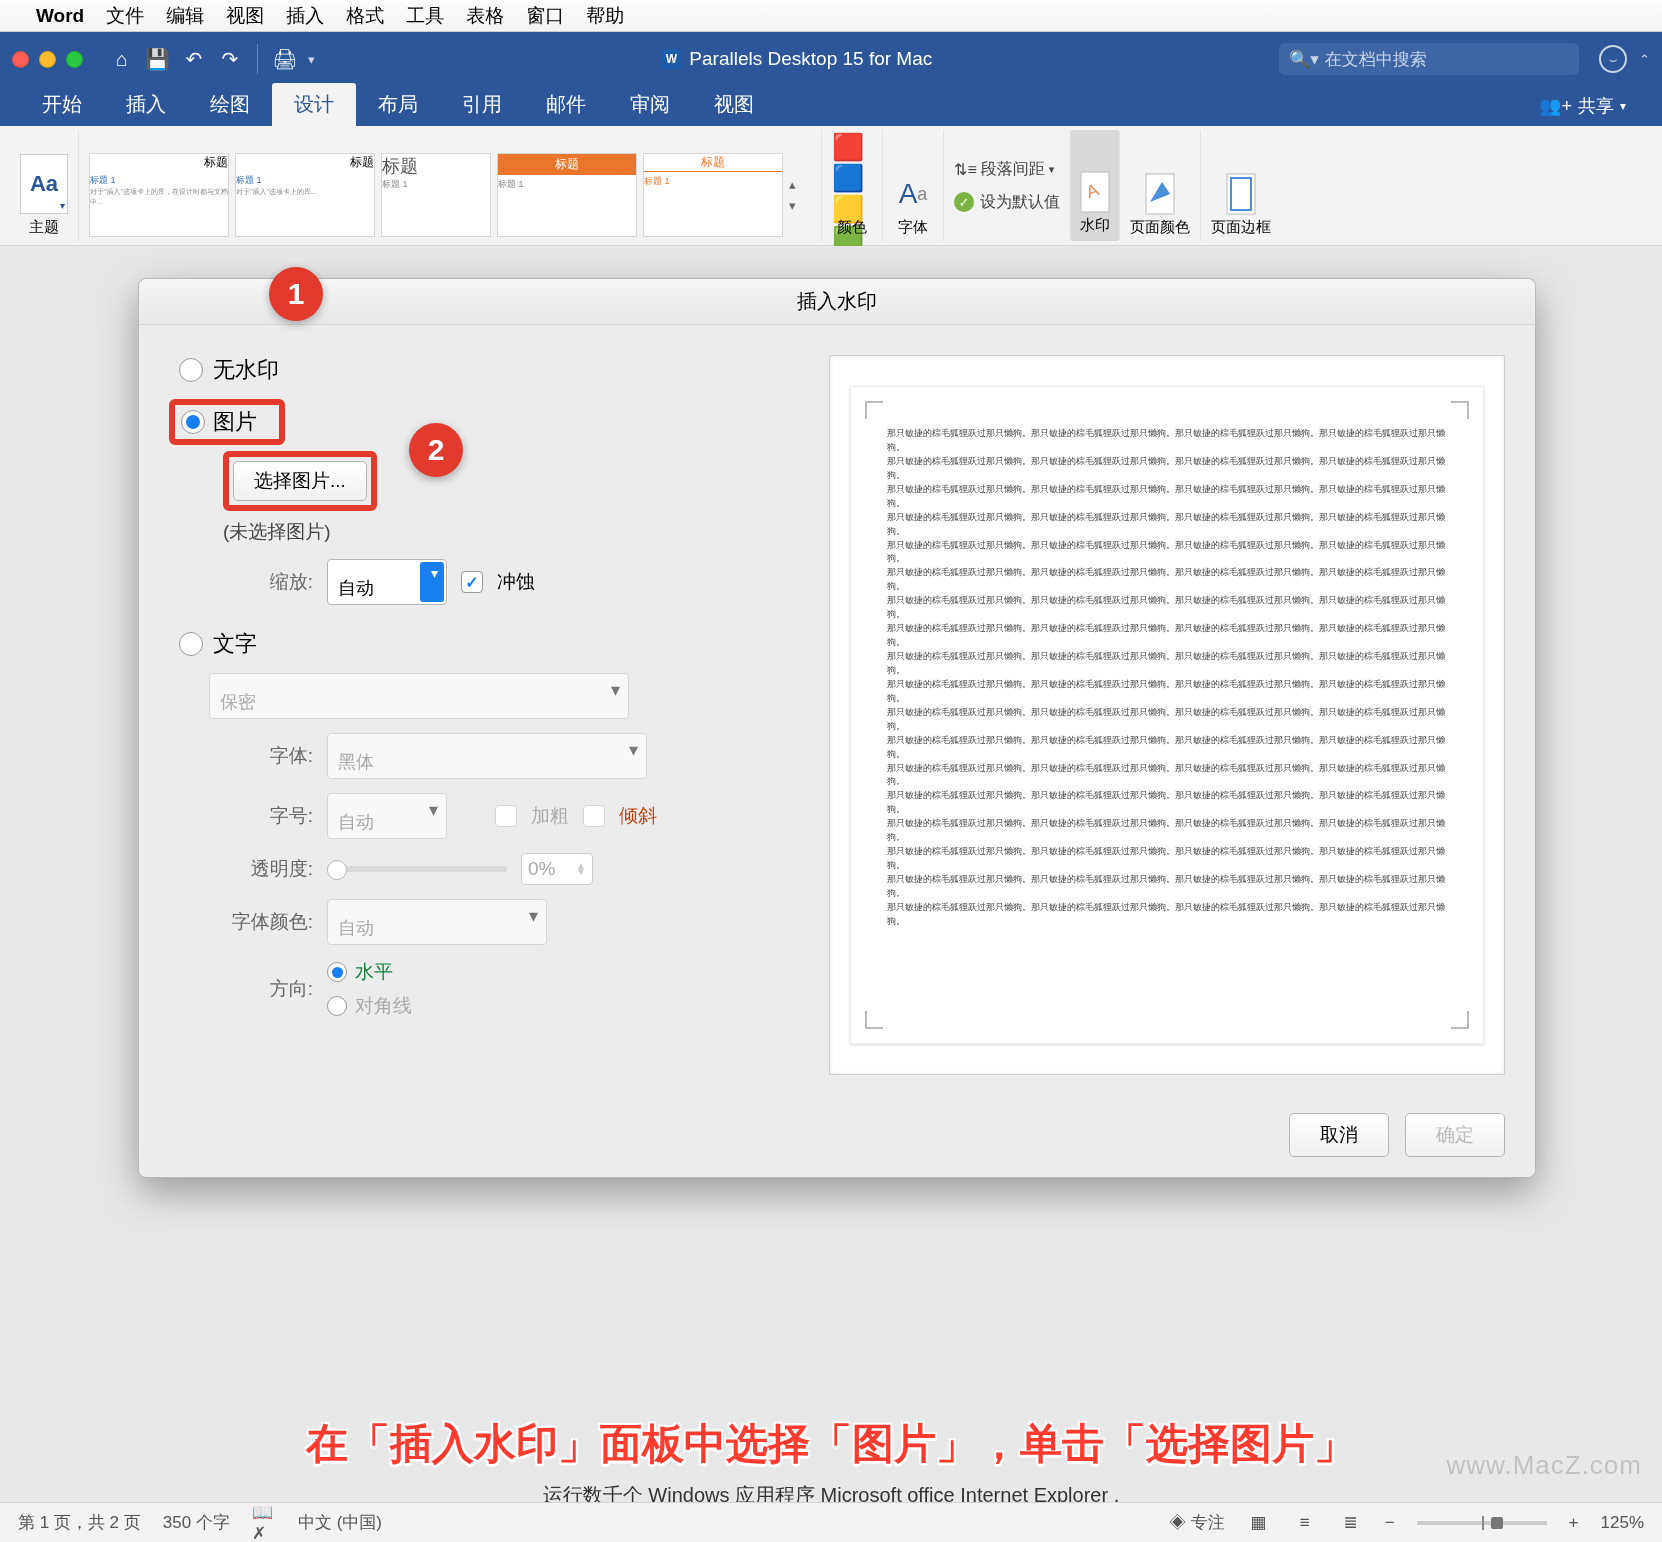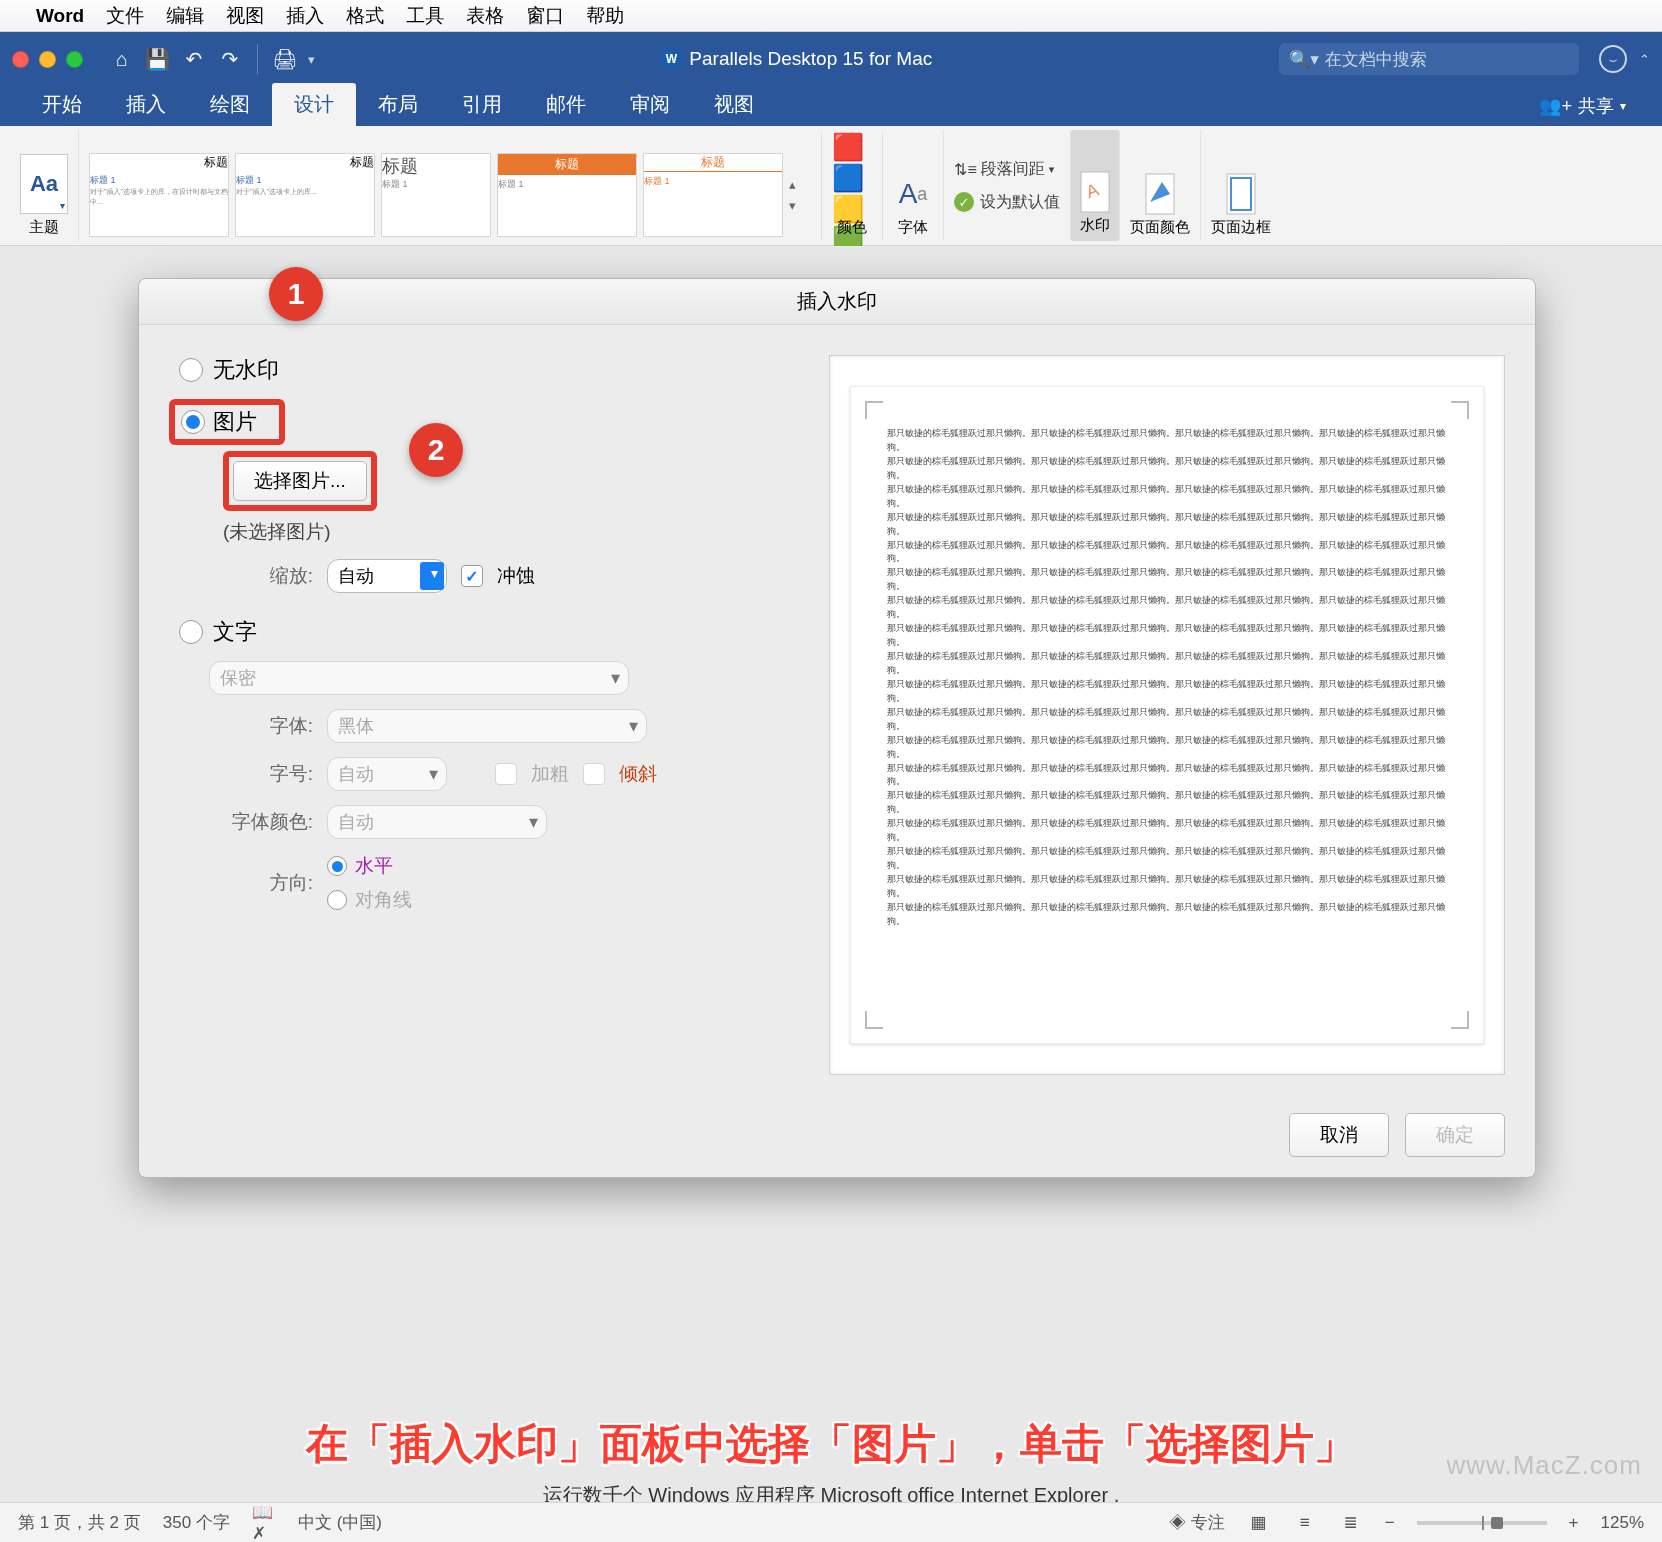--- a/index.html
+++ b/index.html
@@ -60,21 +60,21 @@
 .radio { width:24px;height:24px;border:1px solid #999;border-radius:50%;background:#fff;display:inline-flex;align-items:center;justify-content:center;}
 .radio.checked::after{content:'';width:14px;height:14px;background:#1a7ff0;border-radius:50%;}
 .radio.sm{width:20px;height:20px;}
 .radio.sm.checked::after{width:11px;height:11px;}
 .red-box { border: 6px solid #e23b2e; border-radius: 6px; padding: 2px 22px 2px 6px; display:inline-flex;align-items:center;gap:8px;position:relative;}
 .red-badge { position:absolute; width:54px;height:54px;border-radius:50%;background:#e23b2e;color:#fff;display:flex;align-items:center;justify-content:center;font-size:30px;font-weight:600;box-shadow:0 3px 8px rgba(0,0,0,.3);}
 .btn { background:linear-gradient(#fff,#f0f0f0); border:1px solid #b8b8b8; border-radius:5px; padding: 6px 20px; font-size:19px; cursor:pointer;}
 .hint { color:#444; font-size:19px; margin:8px 0 14px 64px;}
 .sub-indent { margin-left: 70px; display:flex; align-items:center; gap:14px; font-size:19px; margin-bottom:14px;}
 .sub-indent .flabel{ color:#666; width:84px; text-align:right;}
-.select { background:#fff;border:1px solid #b8b8b8;border-radius:12px;padding:4px 28px 4px 10px;font-size:18px;position:relative;min-width:120px;display:inline-block;}
+.select { background:#fff;border:1px solid #b8b8b8;border-radius:4px;padding:16px 28px 4px 10px;font-size:18px;position:relative;min-width:120px;display:inline-block;}
 .select.blue-arrow::after{content:'';position:absolute;right:2px;top:2px;bottom:2px;width:24px;background:#1a7ff0;border-radius:3px;}
 .select.blue-arrow::before{content:'▾';position:absolute;right:8px;top:5px;color:#fff;z-index:1;font-size:14px;}
 .select.grey::after{content:'▾';position:absolute;right:8px;top:5px;color:#777;}
 .select.disabled{color:#aaa;border-color:#d6d6d6;background:#f8f8f8;}
 .cbox{width:22px;height:22px;border:1px solid #999;border-radius:4px;background:#fff;display:inline-flex;align-items:center;justify-content:center;color:#1a7ff0;font-size:16px;font-weight:700;}
 .cbox.checked::after{content:'✓';}
 .cbox.disabled{border-color:#d6d6d6;}
 .slider{flex:1;max-width:180px;height:6px;background:#d8d8d8;border-radius:3px;position:relative;}
 .slider::after{content:'';position:absolute;left:0;top:-6px;width:18px;height:18px;background:#fff;border:1px solid #bbb;border-radius:50%;}
 .pct-box{width:72px;border:1px solid #ccc;background:#fff;border-radius:4px;padding:4px 6px;display:flex;justify-content:space-between;align-items:center;color:#aaa;}
@@ -308,30 +308,38 @@
       <div class="sub-indent">
         <span class="flabel">字号:</span>
         <span class="select grey disabled" style="min-width:120px">自动</span>
         <span style="width:20px"></span>
         <span class="cbox disabled"></span>
         <span style="color:#aaa">加粗</span>
         <span class="cbox disabled"></span>
         <span style="color:#c2410c">倾斜</span>
       </div>
 
+      <div class="sub-indent">
+        <span class="flabel">透明度:</span>
+        <span class="slider"></span>
+        <span class="pct-box">
+            <span>0%</span>
+            <span style="font-size:10px;line-height:.6;color:#ccc">▲<br>▼</span>
+          </span>
+      </div>
 
       <div class="sub-indent">
         <span class="flabel">字体颜色:</span>
         <span class="select grey disabled" style="min-width:220px">自动</span>
       </div>
 
       <div class="sub-indent">
         <span class="flabel">方向:</span>
         <div style="display:flex;flex-direction:column;gap:8px">
-          <label style="display:flex;align-items:center;gap:8px;color:#a21caf">
+          <label style="display:flex;align-items:center;gap:8px;color:#15803d">
               <span class="radio sm checked"></span>
               <span>水平</span>
             </label>
           <label style="display:flex;align-items:center;gap:8px;color:#aaa">
               <span class="radio sm"></span>
               <span>对角线</span>
             </label>
         </div>
       </div>
     </div>

